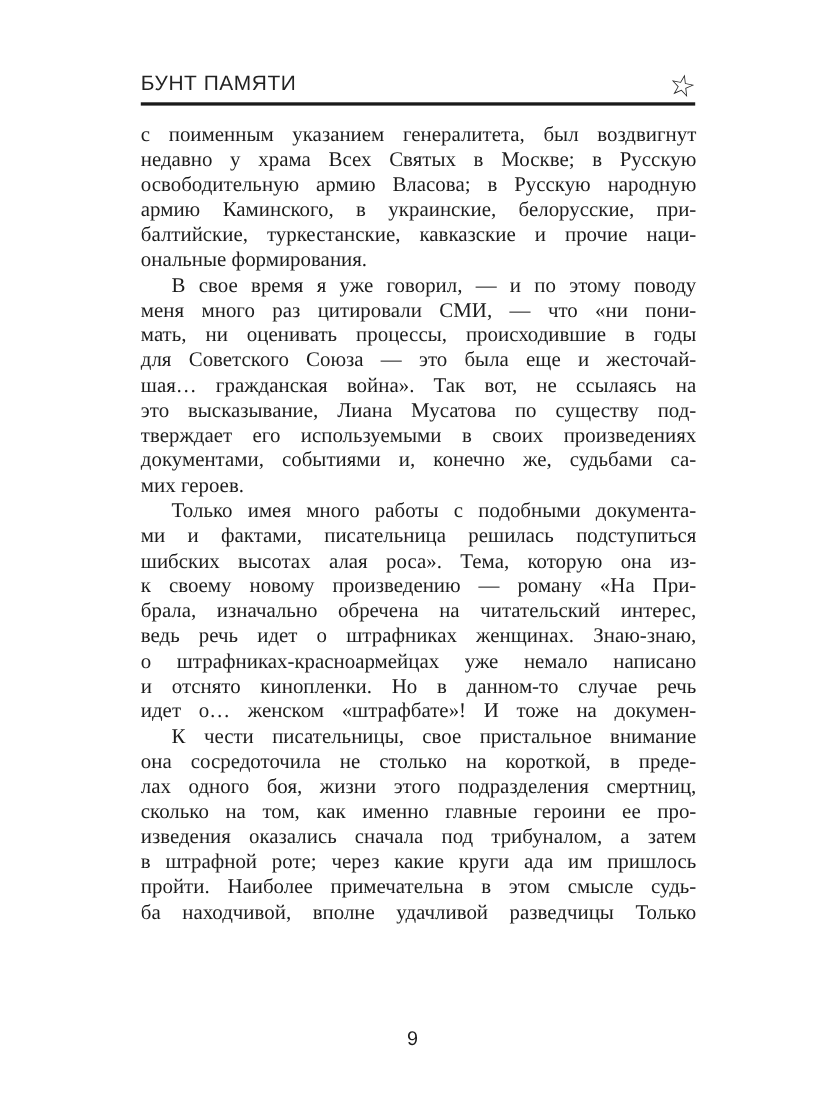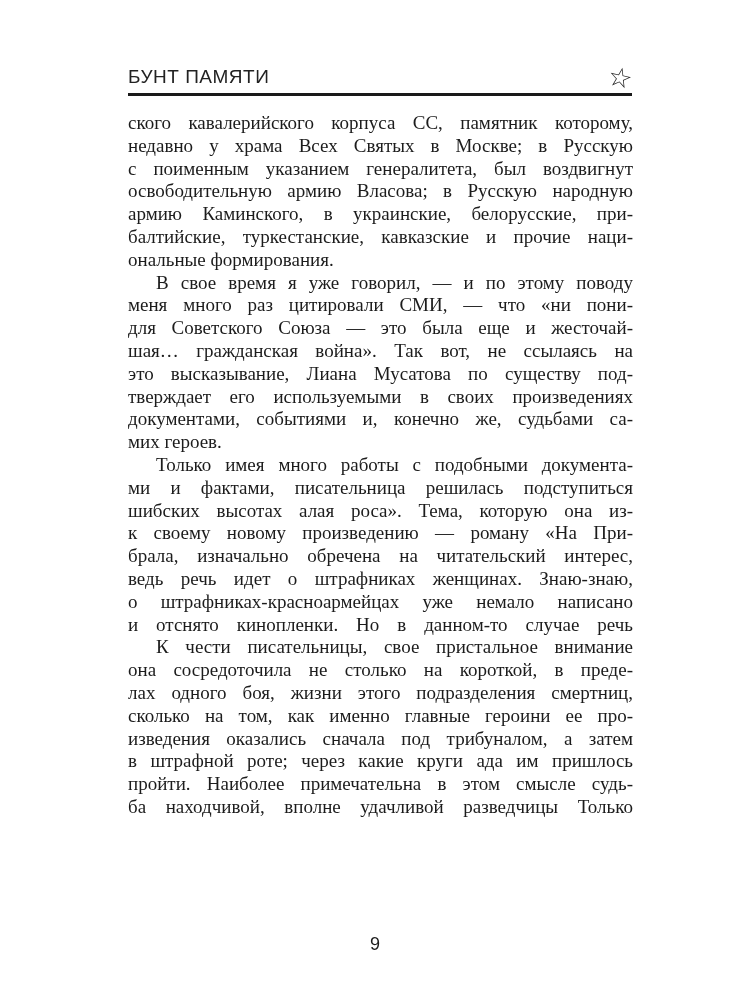--- a/index.html
+++ b/index.html
@@ -71,47 +71,48 @@
 
 <div class="page">
 
   <header class="running-head">
     <span class="head-title">БУНТ ПАМЯТИ</span>
     <span class="star">☆</span>
   </header>
 
   <main class="text-block">
       <div class="para">
-        <div class="line">ского кавалерийского корпуса СС, памятник которому,</div>
+        <div class="line">с поименным указанием генералитета, был воздвигнут</div>
         <div class="line">недавно у храма Всех Святых в Москве; в Русскую</div>
-        <div class="line">с поименным указанием генералитета, был воздвигнут</div>
         <div class="line">освободительную армию Власова; в Русскую народную</div>
         <div class="line">армию Каминского, в украинские, белорусские, при-</div>
         <div class="line">балтийские, туркестанские, кавказские и прочие наци-</div>
         <div class="line last">ональные формирования.</div>
       </div>
       <div class="para">
         <div class="line indent">В свое время я уже говорил, — и по этому поводу</div>
         <div class="line">меня много раз цитировали СМИ, — что «ни пони-</div>
+        <div class="line">мать, ни оценивать процессы, происходившие в годы</div>
         <div class="line">для Советского Союза — это была еще и жесточай-</div>
         <div class="line">шая… гражданская война». Так вот, не ссылаясь на</div>
         <div class="line">это высказывание, Лиана Мусатова по существу под-</div>
         <div class="line">тверждает его используемыми в своих произведениях</div>
         <div class="line">документами, событиями и, конечно же, судьбами са-</div>
         <div class="line last">мих героев.</div>
       </div>
       <div class="para">
         <div class="line indent">Только имея много работы с подобными документа-</div>
         <div class="line">ми и фактами, писательница решилась подступиться</div>
         <div class="line">шибских высотах алая роса». Тема, которую она из-</div>
         <div class="line">к своему новому произведению — роману «На При-</div>
         <div class="line">брала, изначально обречена на читательский интерес,</div>
         <div class="line">ведь речь идет о штрафниках женщинах. Знаю-знаю,</div>
         <div class="line">о штрафниках-красноармейцах уже немало написано</div>
         <div class="line">и отснято кинопленки. Но в данном-то случае речь</div>
+        <div class="line">идет о… женском «штрафбате»! И тоже на докумен-</div>
       </div>
       <div class="para">
         <div class="line indent">К чести писательницы, свое пристальное внимание</div>
         <div class="line">она сосредоточила не столько на короткой, в преде-</div>
         <div class="line">лах одного боя, жизни этого подразделения смертниц,</div>
         <div class="line">сколько на том, как именно главные героини ее про-</div>
         <div class="line">изведения оказались сначала под трибуналом, а затем</div>
         <div class="line">в штрафной роте; через какие круги ада им пришлось</div>
         <div class="line">пройти. Наиболее примечательна в этом смысле судь-</div>
         <div class="line">ба находчивой, вполне удачливой разведчицы Только</div>

